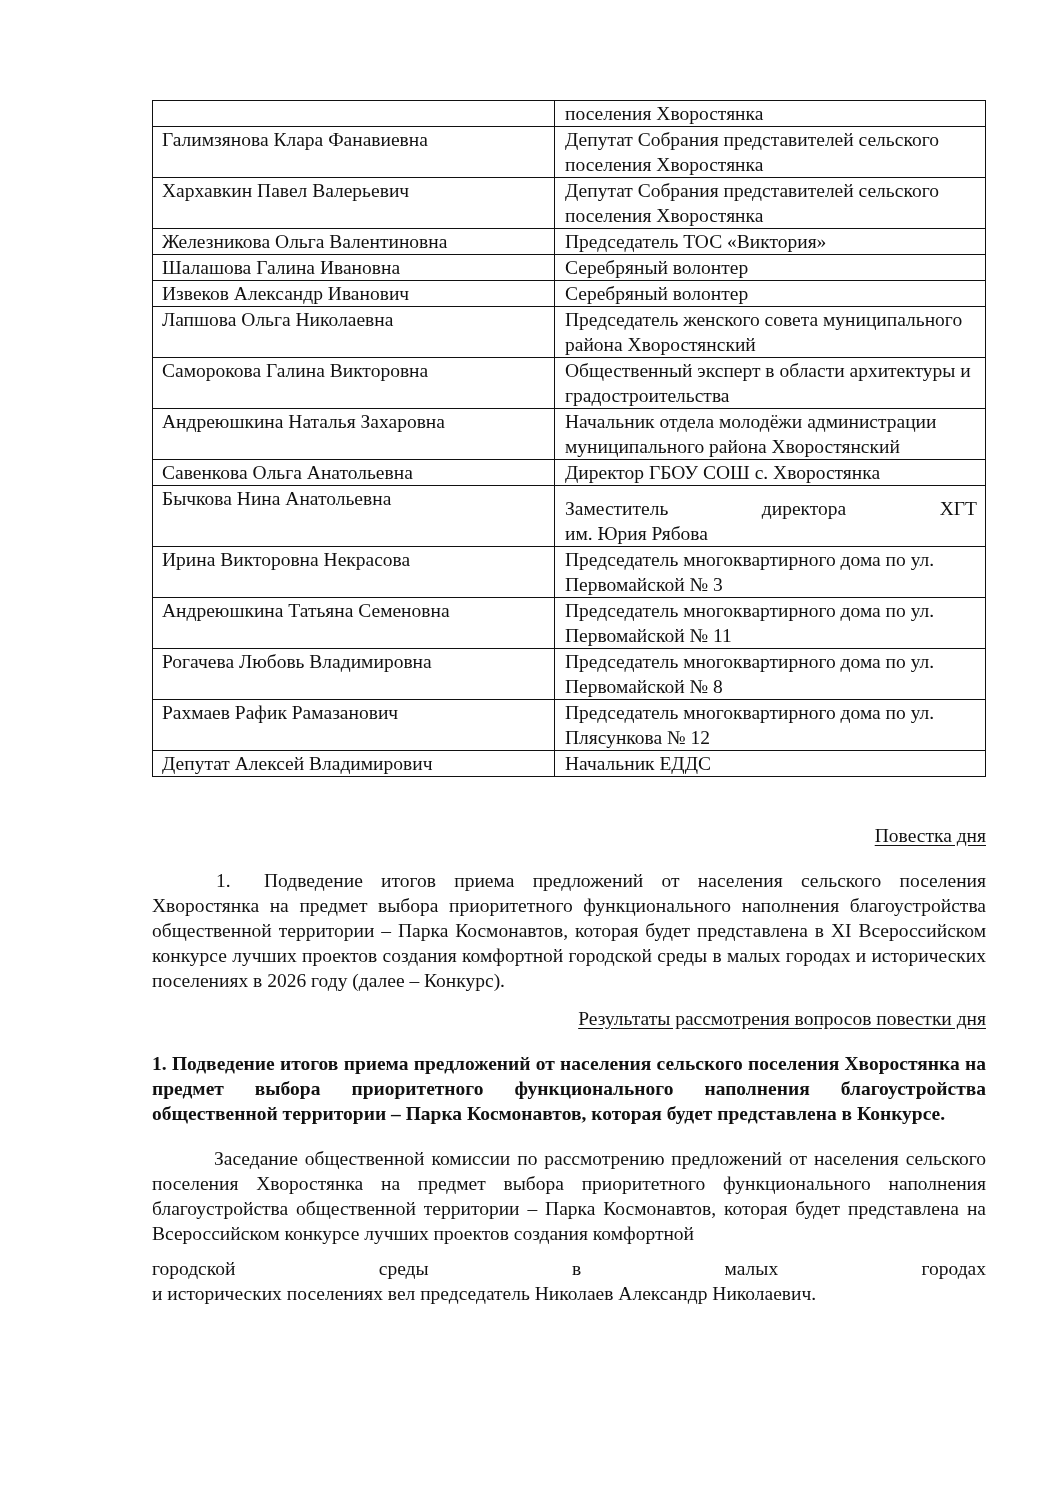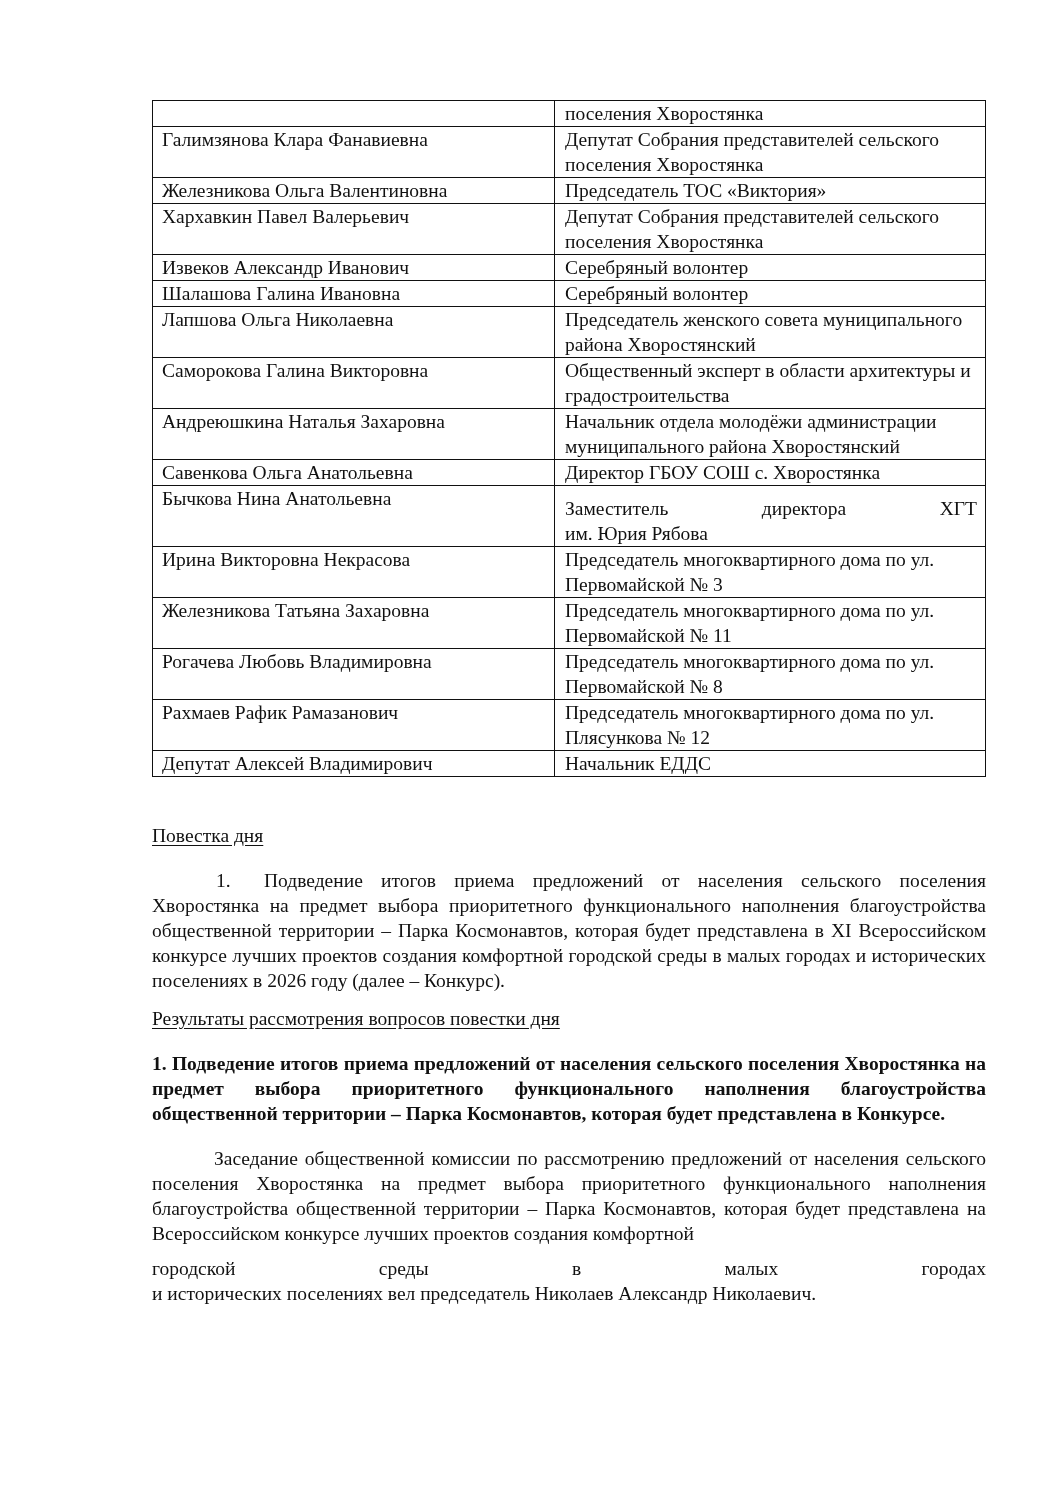--- a/index.html
+++ b/index.html
@@ -14,21 +14,21 @@
     table.members {
       border-collapse: collapse; width: 834px; table-layout: fixed;
     }
     table.members td {
       border: 1.5px solid #111111; vertical-align: top;
       padding: 0 8px 0 9px; line-height: 25px;
     }
     table.members td.name { width: 384px; }
     table.members td.role { width: auto; padding-left: 10px; padding-right: 8px; }
     .heading-u {
-      text-align: left; text-decoration: underline; text-underline-offset: 3px;
+      text-align: right; text-decoration: underline; text-underline-offset: 3px;
     }
     .agenda-title { margin-top: 46px; }
     .para { text-align: justify; margin: 0; }
     .agenda-item { margin-top: 20px; }
     .agenda-item .num { display: inline-block; width: 48px; margin-left: 64px; }
     .results-title { margin-top: 13px; }
     .bold-para { font-weight: bold; margin-top: 20px; }
     .indent { text-indent: 62px; margin-top: 20px; }
     .spread-line { display: block; text-align: justify; text-align-last: justify; margin-top: 10px; }
   </style>
@@ -41,33 +41,33 @@
     <tbody id="members-body">
       <tr>
         <td class="name"></td>
         <td class="role">поселения Хворостянка</td>
       </tr>
       <tr>
         <td class="name">Галимзянова Клара Фанавиевна</td>
         <td class="role">Депутат Собрания представителей сельского поселения Хворостянка</td>
       </tr>
       <tr>
+        <td class="name">Хархавкин Павел Валерьевич</td>
+        <td class="role">Депутат Собрания представителей сельского поселения Хворостянка</td>
+      </tr>
+      <tr>
         <td class="name">Железникова Ольга Валентиновна</td>
         <td class="role">Председатель ТОС «Виктория»</td>
       </tr>
       <tr>
-        <td class="name">Хархавкин Павел Валерьевич</td>
-        <td class="role">Депутат Собрания представителей сельского поселения Хворостянка</td>
+        <td class="name">Шалашова Галина Ивановна</td>
+        <td class="role">Серебряный волонтер</td>
       </tr>
       <tr>
         <td class="name">Извеков Александр Иванович</td>
-        <td class="role">Серебряный волонтер</td>
-      </tr>
-      <tr>
-        <td class="name">Шалашова Галина Ивановна</td>
         <td class="role">Серебряный волонтер</td>
       </tr>
       <tr>
         <td class="name">Лапшова Ольга Николаевна</td>
         <td class="role">Председатель женского совета муниципального района Хворостянский</td>
       </tr>
       <tr>
         <td class="name">Саморокова Галина Викторовна</td>
         <td class="role">Общественный эксперт в области архитектуры и градостроительства</td>
       </tr>
@@ -84,21 +84,21 @@
         <td class="role">
           <span class="spread-line">Заместитель директора ХГТ</span>
           <span>им. Юрия Рябова</span>
         </td>
       </tr>
       <tr>
         <td class="name">Ирина Викторовна Некрасова</td>
         <td class="role">Председатель многоквартирного дома по ул. Первомайской № 3</td>
       </tr>
       <tr>
-        <td class="name">Железникова Татьяна Захаровна</td>
+        <td class="name">Андреюшкина Татьяна Семеновна</td>
         <td class="role">Председатель многоквартирного дома по ул. Первомайской № 11</td>
       </tr>
       <tr>
         <td class="name">Рогачева Любовь Владимировна</td>
         <td class="role">Председатель многоквартирного дома по ул. Первомайской № 8</td>
       </tr>
       <tr>
         <td class="name">Рахмаев Рафик Рамазанович</td>
         <td class="role">Председатель многоквартирного дома по ул. Плясункова № 12</td>
       </tr>

